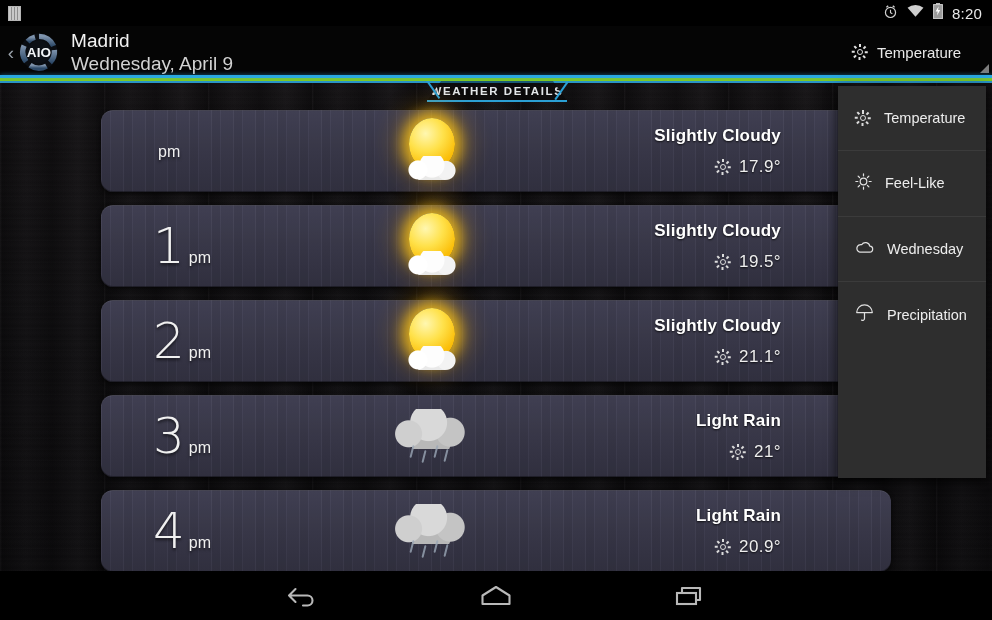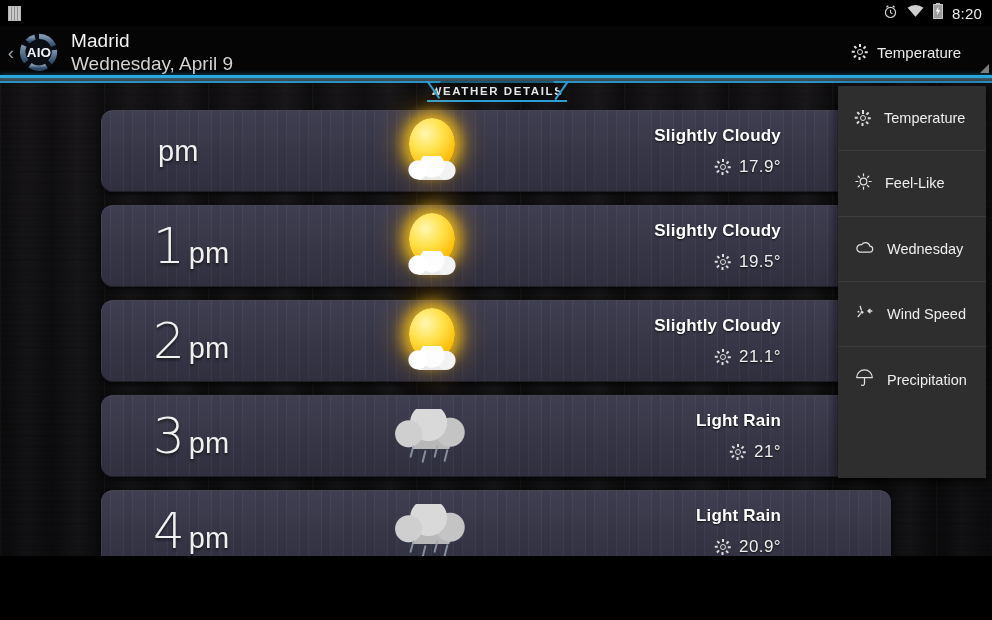--- a/index.html
+++ b/index.html
@@ -1,21 +1,21 @@
 <!DOCTYPE html>
 <html><head>
 <meta charset="utf-8">
 <style>
   * { margin:0; padding:0; box-sizing:border-box; }
   html,body{ width:992px; height:620px; overflow:hidden; background:#000; }
   body{
     font-family:"Liberation Sans", sans-serif;
     -webkit-font-smoothing:antialiased;
   }
-  #screen{ position:relative; width:992px; height:556px; background:#404040; overflow:hidden; }
+  #screen{ position:relative; width:992px; height:620px; background:#84cc16; overflow:hidden; }
 
   
   #statusbar{
     position:absolute; left:0; top:0; width:992px; height:26px;
     background:#000; display:flex; align-items:center;
   }
   .sb-left{ padding-left:8px; display:flex; align-items:center; gap:6px; }
   .sb-right{ margin-left:auto; padding-right:10px; display:flex; align-items:center; gap:9px; }
   .sb-time{ color:#e8e8e8; font-size:15px; letter-spacing:.2px; }
   .notif-ico{ width:13px; height:15px; background:
@@ -97,21 +97,21 @@
     display:flex; align-items:center;
   }
   .row .hour{
     width:250px; padding-left:52px; display:flex; align-items:baseline; color:#f0f0f0;
     text-shadow:0 2px 3px rgba(0,0,0,.6);
   }
   .row .hour .h{
     font-size:50px; font-weight:300; letter-spacing:-1px;
     font-family:"DejaVu Sans", sans-serif; line-height:.9;
   }
-  .row .hour .ampm{ font-size:29px; font-weight:400; margin-left:5px; }
+  .row .hour .ampm{ font-size:16px; font-weight:400; margin-left:5px; }
   .row .icon{ width:160px; display:flex; align-items:center; justify-content:center; }
   .row .info{
     flex:1; display:flex; flex-direction:column; align-items:flex-end;
     justify-content:center; padding-right:110px;
   }
   .row .cond{
     color:#ffffff; font-size:17px; font-weight:bold; letter-spacing:.2px;
     text-shadow:0 1px 2px rgba(0,0,0,.8);
   }
   .row .valrow{ display:flex; align-items:center; gap:8px; margin-top:11px; }
@@ -462,34 +462,20 @@
 
     <div class="mi">
       <span>
         <svg width="19" height="14" viewBox="0 0 20 14">
           <path d="M5 12.4h10.4a3.1 3.1 0 0 0 .2-6.2A4.7 4.7 0 0 0 7 4.6 3.9 3.9 0 0 0 5 12.4Z" fill="none" stroke="#e0e0e0" stroke-width="1.3" stroke-linejoin="round"></path>
         </svg>
       </span>
       <span class="mlabel">Wednesday</span>
     </div>
 
-    <div class="mi">
-      <span>
-        <svg width="19" height="17" viewBox="0 0 20 18">
-          <g stroke="#e0e0e0" stroke-width="1.4" stroke-linecap="round" fill="none">
-            <path d="M5.5 2.5 6.6 6.4"></path>
-            <path d="M3.3 13.2 5.6 10.4"></path>
-            <path d="M13.6 7.4h4.2M13.6 7.4l2.2-1.9M13.6 7.4l2.2 1.9"></path>
-          </g>
-          <circle cx="7.4" cy="8.8" r="1.5" fill="#e0e0e0"></circle>
-          <circle cx="3.6" cy="8.1" r="1" fill="#e0e0e0"></circle>
-        </svg>
-      </span>
-      <span class="mlabel">Wind Speed</span>
-    </div>
 
 
     <div class="mi">
       <span>
         <svg width="19" height="18" viewBox="0 0 20 18">
           <path d="M1.8 8.6a8.2 8.2 0 0 1 16.4 0Z" fill="none" stroke="#e0e0e0" stroke-width="1.3" stroke-linejoin="round"></path>
           <path d="M10 8.6v6.3a1.9 1.9 0 0 1-3.1 1.5" fill="none" stroke="#e0e0e0" stroke-width="1.3" stroke-linecap="round"></path>
         </svg>
       </span>
       <span class="mlabel">Precipitation</span>

